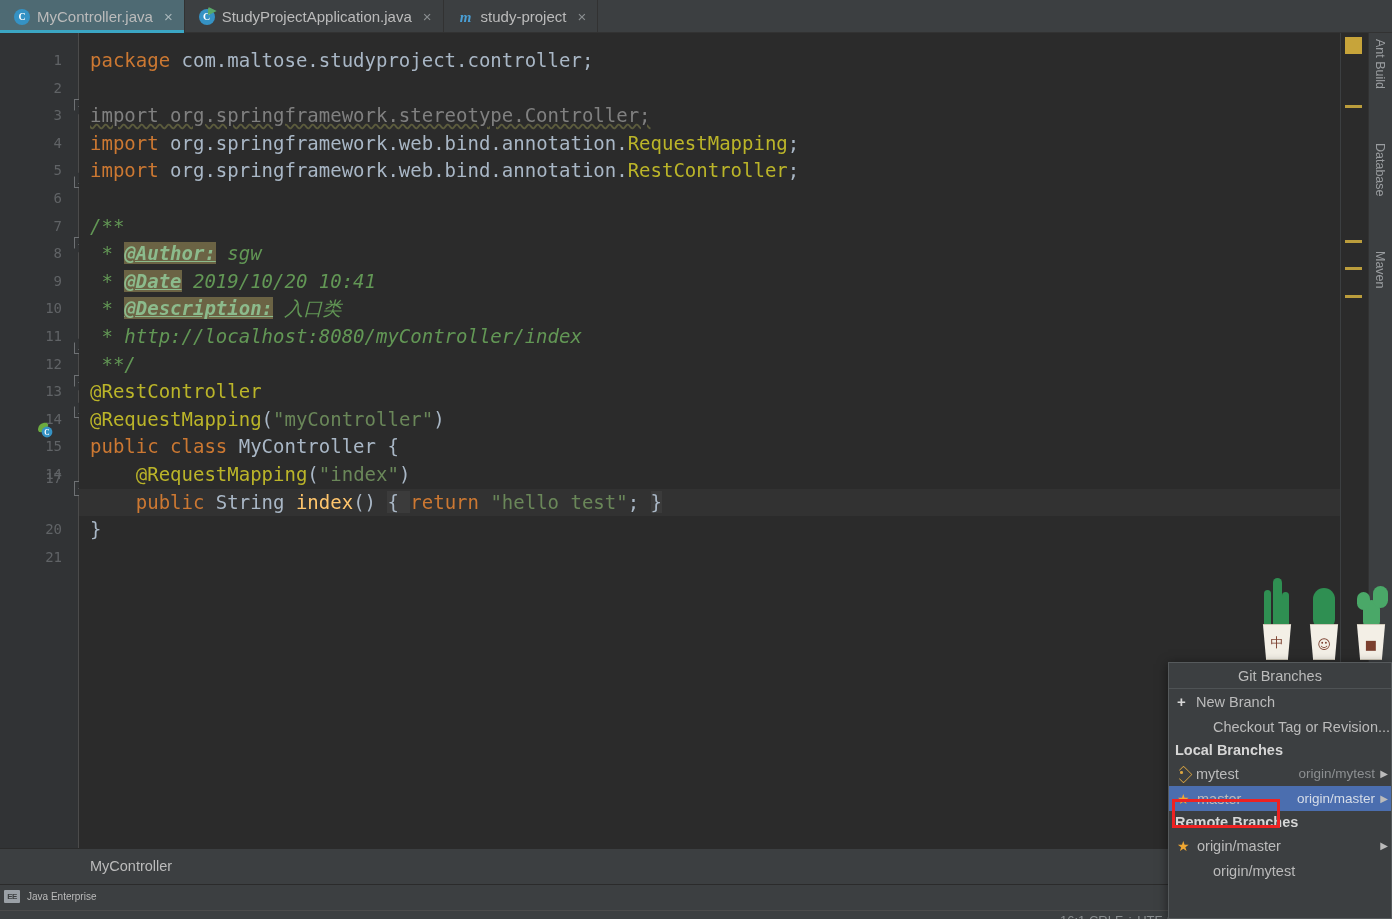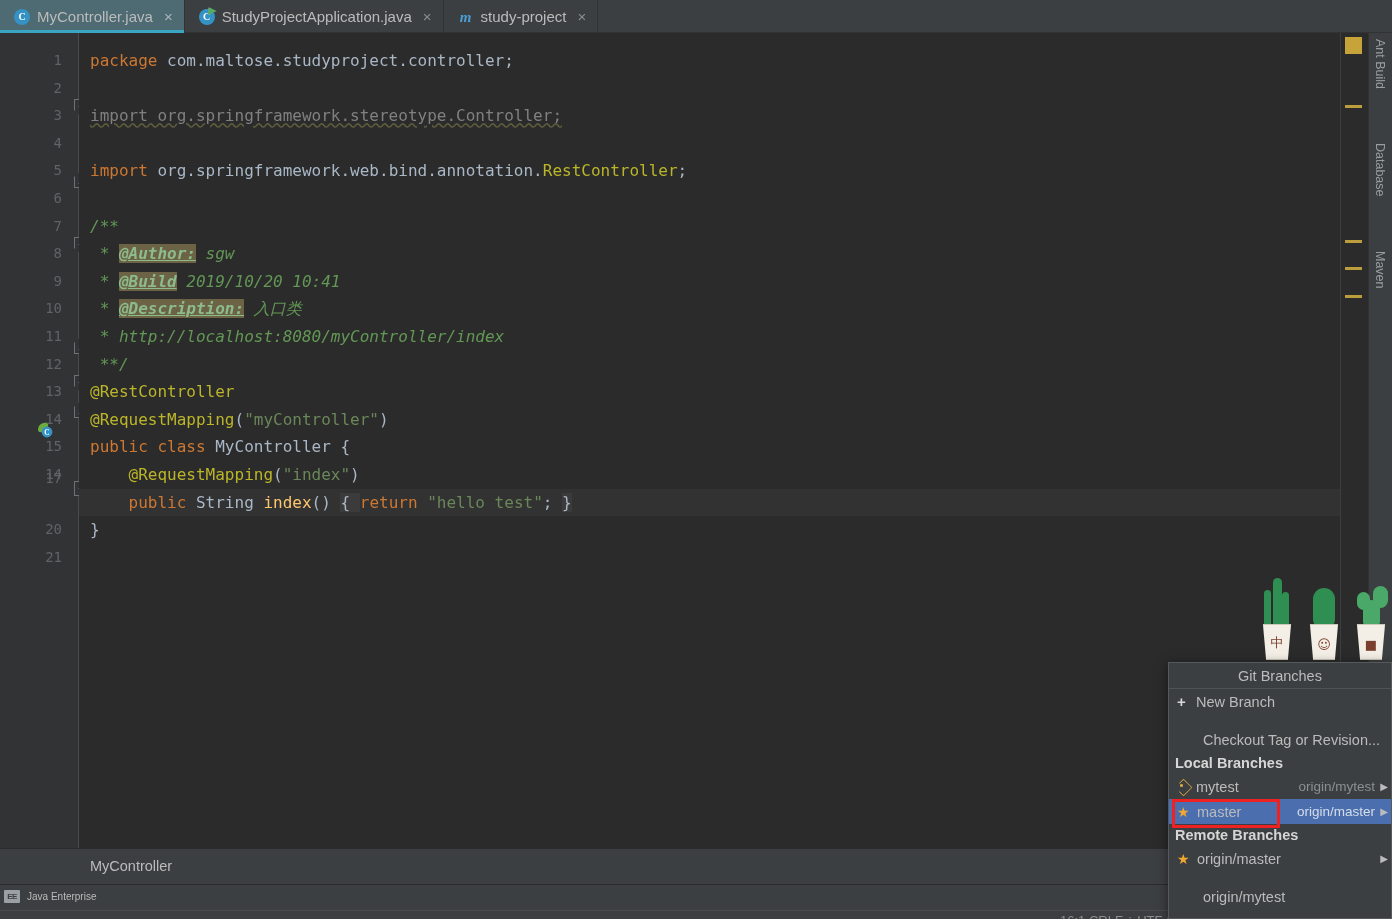--- a/index.html
+++ b/index.html
@@ -69,21 +69,21 @@
   .gutter-sep {
     position: absolute; left: 78px; top: 0; width: 1px; height: 100%;
     background: #4b4b4b;
   }
   .code-area {
     position: absolute; left: 79px; top: 0; right: 0; height: 100%;
     background: #2b2b2b;
   }
   .row {
     position: absolute; left: 0; right: 0; height: 27.6px;
-    font-family: "DejaVu Sans Mono", monospace; font-size: 16px;
+    font-family: "DejaVu Sans Mono", monospace; font-size: 19px;
     line-height: 27.6px; white-space: pre;
   }
   .lineno {
     position: absolute; width: 62px; text-align: right;
     color: #606366; font-family: "DejaVu Sans Mono", monospace;
     font-size: 14px; line-height: 27.6px; height: 27.6px; left: 0;
   }
   .codetext { position: absolute; left: 11px; color: #a9b7c6; }
   .caret-line {
     position: absolute; left: 0; right: 0; height: 27.6px;
@@ -232,21 +232,21 @@
   }
   .pop-row.selected .tracking { color: #d6dde8; }
   .pop-arrow {
     position: absolute; right: 3px; color: #bbbbbb; font-size: 10px;
   }
   .pop-header-row {
     height: 22px; display: flex; align-items: center; padding-left: 6px;
     color: #d6d6d6; font-size: 14.5px; font-weight: bold;
   }
   .plus-ico { color: #d6d6d6; font-size: 15px; font-weight: bold; width: 13px; }
-  .indent { padding-left: 34px; margin-top: 13px; }
+  .indent { padding-left: 44px; }
   .star-ico { color: #f0a732; font-size: 14px; width: 14px; }
   .tag-ico {
     width: 13px; height: 13px; position: relative; flex: 0 0 13px;
   }
   .tag-ico::before {
     content:""; position:absolute; left:0; top:1px; width:11px; height:11px;
     background: transparent; border: 1.6px solid #d9a441;
     transform: rotate(45deg); border-radius: 2px 0 2px 0;
     clip-path: polygon(0 0, 100% 0, 100% 100%, 55% 100%, 0 45%);
   }
@@ -310,25 +310,26 @@
     <svg class="spring-icon" style="left:36px; top:388px;" viewBox="0 0 18 18">
       <path d="M2 9 C2 3,7 1,12 2 C13 7,9 12,3 11 Z" fill="#6cab3f"></path>
       <circle cx="11" cy="11" r="5.4" fill="#3592c4"></circle>
       <text x="11" y="14.4" font-size="7.4" font-family="Liberation Serif, serif" fill="#ffffff" text-anchor="middle" font-weight="bold">C</text>
     </svg>
 
     <div class="code-area">
         <div class="row" style="top: 14px;"><span class="codetext"><span class="kw">package </span><span class="txt">com.maltose.studyproject.controller;</span></span></div>
         <div class="row" style="top: 41.6px;"><span class="codetext"></span></div>
         <div class="row" style="top: 69.2px;"><span class="codetext"><span class="warnline">import org.springframework.stereotype.Controller;</span></span></div>
+        <div class="row" style="top: 96.8px;"><span class="codetext"><span class="kw">import </span><span class="txt">org.springframework.web.bind.annotation.</span><span class="anno">RequestMapping</span><span class="txt">;</span></span></div>
         <div class="row" style="top: 124.4px;"><span class="codetext"><span class="kw">import </span><span class="txt">org.springframework.web.bind.annotation.</span><span class="anno">RestController</span><span class="txt">;</span></span></div>
         <div class="row" style="top: 152px;"><span class="codetext"></span></div>
         <div class="row" style="top: 179.6px;"><span class="codetext"><span class="cmt">/**</span></span></div>
         <div class="row" style="top: 207.2px;"><span class="codetext"><span class="cmt"> * </span><span class="cmt-tag">@Author:</span><span class="cmt-txt"> sgw</span></span></div>
-        <div class="row" style="top: 234.8px;"><span class="codetext"><span class="cmt"> * </span><span class="cmt-tag">@Build</span><span class="cmt-txt"> 2019/10/20 10:41</span></span></div>
+        <div class="row" style="top: 234.8px;"><span class="codetext"><span class="cmt"> * </span><span class="cmt-tag">@Date</span><span class="cmt-txt"> 2019/10/20 10:41</span></span></div>
         <div class="row" style="top: 262.4px;"><span class="codetext"><span class="cmt"> * </span><span class="cmt-tag">@Description:</span><span class="cmt-txt"> 入口类</span></span></div>
         <div class="row" style="top: 290px;"><span class="codetext"><span class="cmt"> * http://localhost:8080/myController/index</span></span></div>
         <div class="row" style="top: 317.6px;"><span class="codetext"><span class="cmt"> **/</span></span></div>
         <div class="row" style="top: 345.2px;"><span class="codetext"><span class="anno">@RestController</span></span></div>
         <div class="row" style="top: 372.8px;"><span class="codetext"><span class="anno">@RequestMapping</span><span class="txt">(</span><span class="str">"myController"</span><span class="txt">)</span></span></div>
         <div class="row" style="top: 400.4px;"><span class="codetext"><span class="kw">public </span><span class="kw">class </span><span class="txt">MyController </span><span class="txt">{</span></span></div>
         <div class="row" style="top: 428px;"><span class="codetext"><span class="txt">    </span><span class="anno">@RequestMapping</span><span class="txt">(</span><span class="str">"index"</span><span class="txt">)</span></span></div>
         <div class="caret-line" style="top: 455.6px;"></div>
         <div class="row" style="top: 455.6px;"><span class="codetext"><span class="txt">    </span><span class="kw">public </span><span class="txt">String </span><span class="method">index</span><span class="txt">() </span><span class="brace-hl">{ </span><span class="kw">return </span><span class="str">"hello test"</span><span class="txt">; </span><span class="brace-hl">}</span></span></div>
         <div class="row" style="top: 483.2px;"><span class="codetext"><span class="txt">}</span></span></div>

